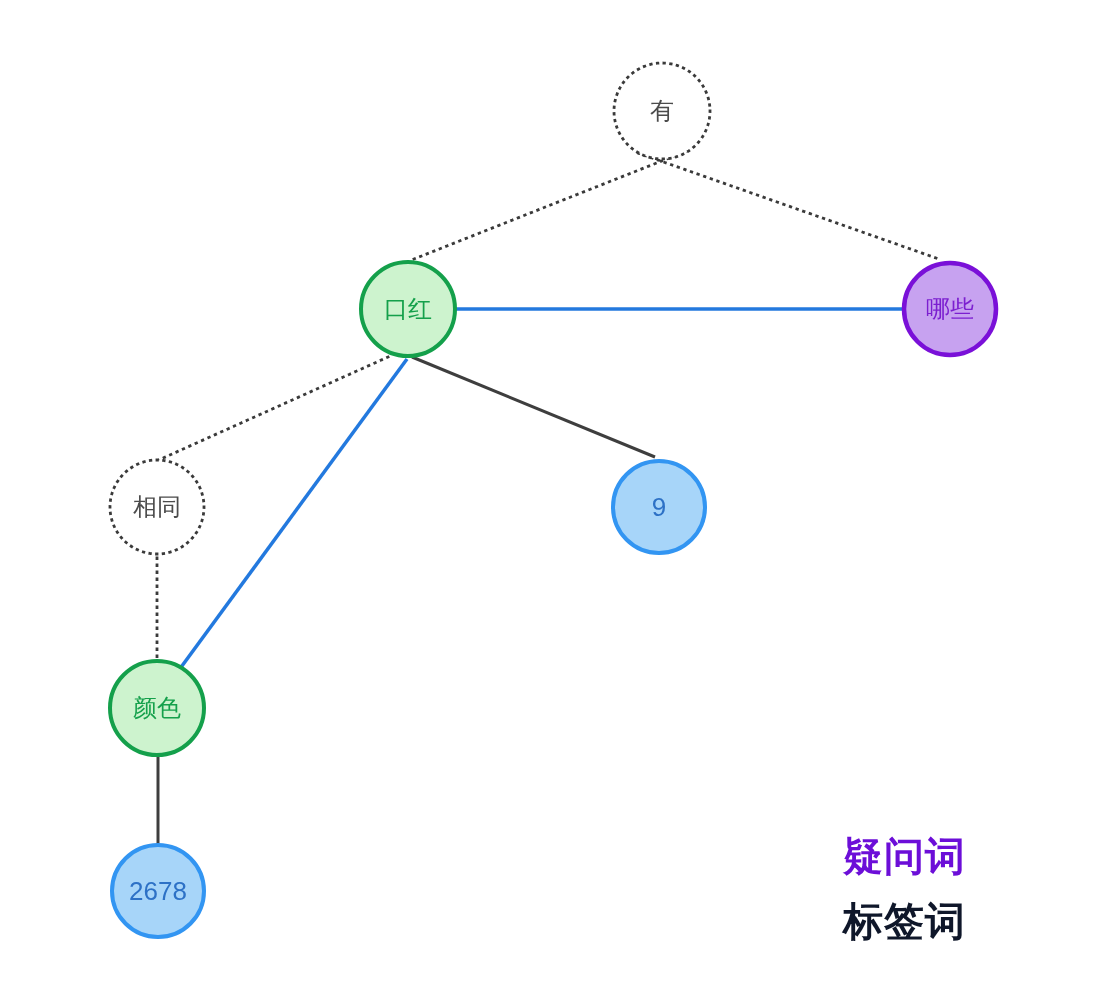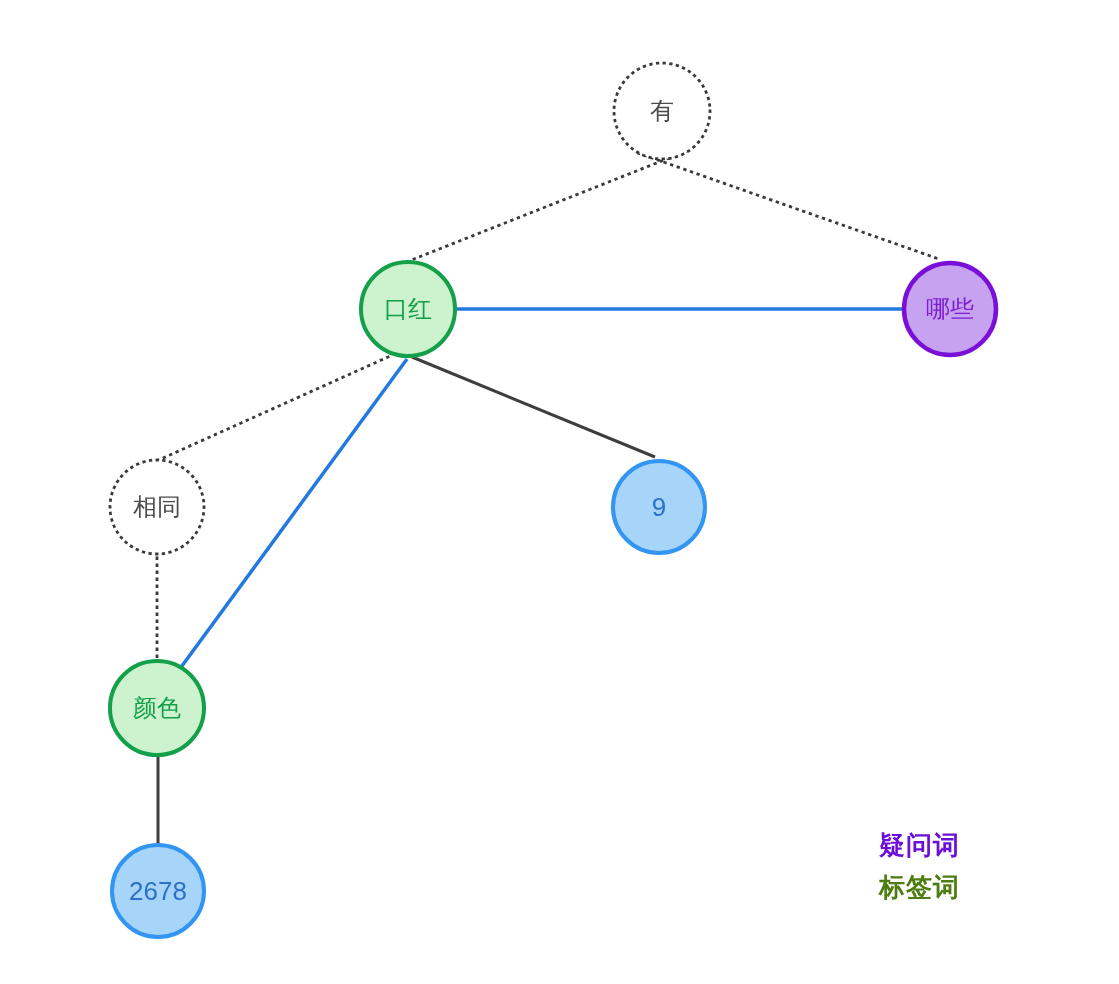--- a/index.html
+++ b/index.html
@@ -21,25 +21,24 @@
     position: absolute;
     left: 0;
     top: 0;
   }
   #legend {
     position: absolute;
     left: 843px;
     top: 824px;
   }
   .legend-item {
-    font-size: 26px;
+    font-size: 40px;
     font-weight: bold;
     line-height: 1.62;
     letter-spacing: 1px;
-    margin-left: 36px;
   }
   .graph-node { cursor: pointer; }
   .node-label {
     text-anchor: middle;
     pointer-events: none;
   }
 </style>
 </head>
 <body>
 
@@ -82,15 +81,15 @@
         </g>
         <g class="graph-node">
           <circle cx="158" cy="891" r="46" fill="#a7d5f9" stroke="#3295f2" stroke-width="4"></circle>
           <text x="158" y="891" dy="0.35em" class="node-label" fill="#2d71c6" font-size="26">2678</text>
         </g>
       </g>
   </svg>
 
   <div id="legend">
     <div class="legend-item" style="color: rgb(108, 14, 216);">疑问词</div>
-    <div class="legend-item" style="color: #4d7c0f;">标签词</div>
+    <div class="legend-item" style="color: #0f172a;">标签词</div>
   </div>
 </div>
 
 </body></html>

